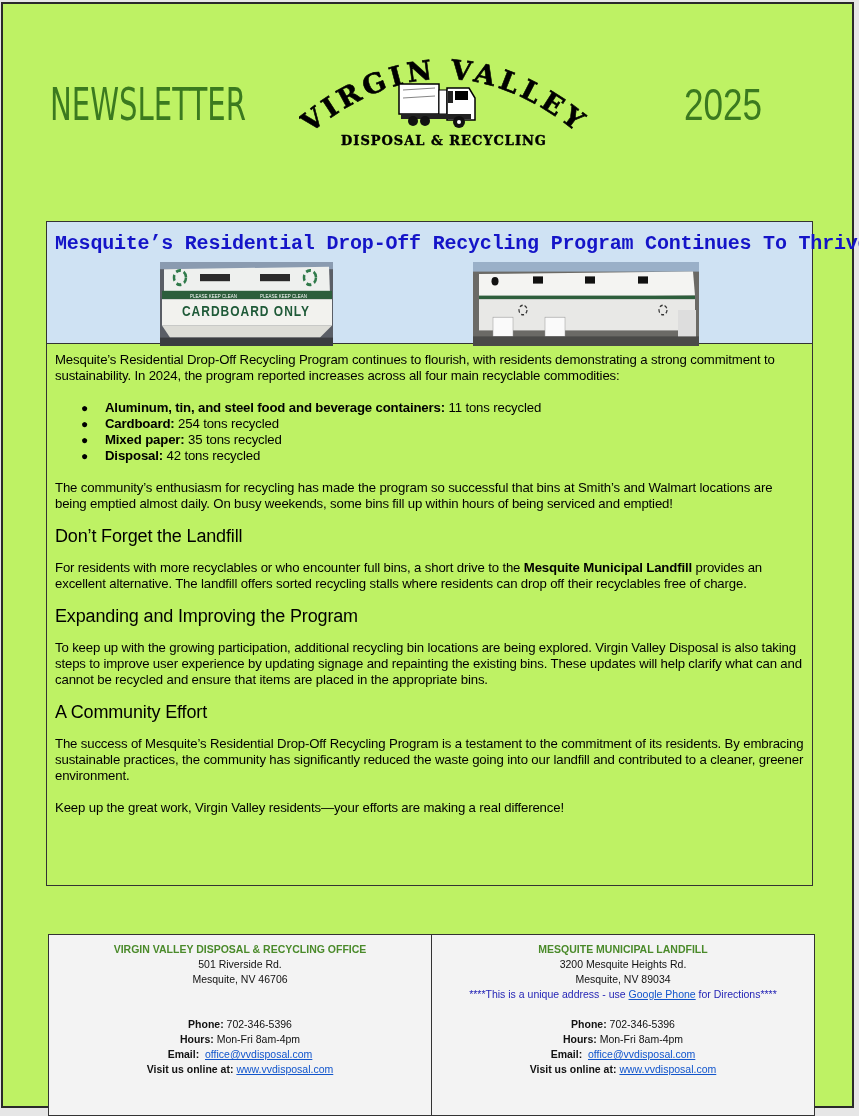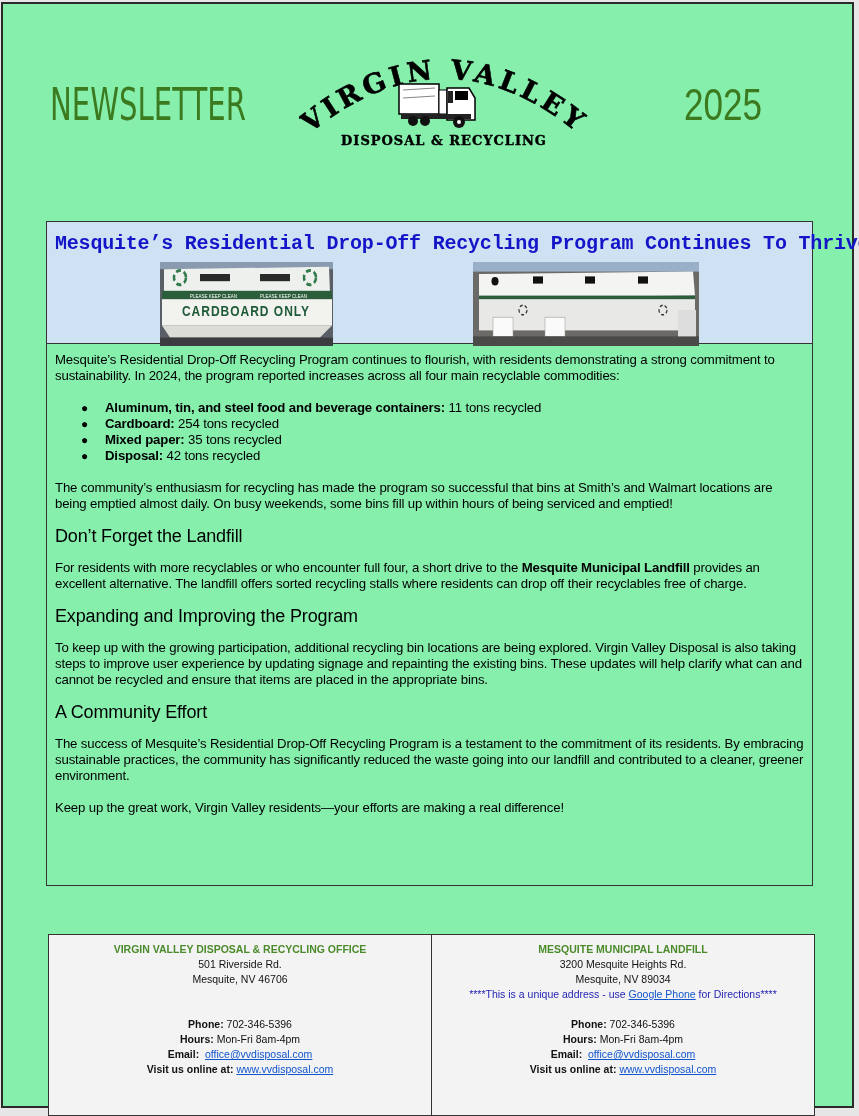--- a/index.html
+++ b/index.html
@@ -7,21 +7,21 @@
     width: 859px; height: 1116px;
     background: #e6e6e6;
     position: relative;
     overflow: hidden;
     font-family: "Liberation Sans", sans-serif;
   }
   .page {
     position: absolute;
     left: 1px; top: 2px;
     width: 853px; height: 1106px;
-    background: #86efac;
+    background: #bef264;
     border: 2px solid #2a2a2a;
     box-sizing: border-box;
   }
   
   .hdr-left {
     position: absolute; left: 47px; top: 74px;
     font-family: "DejaVu Sans Condensed", "Liberation Sans Narrow", "Liberation Sans", sans-serif;
     font-size: 45px; color: #3b7a1f;
     transform: scaleX(0.72); transform-origin: left center;
     letter-spacing: 0px; line-height: 54px;
@@ -194,21 +194,21 @@
       <ul>
         <li><span class="bullet">●</span><b>Aluminum, tin, and steel food and beverage containers:</b><span> 11 tons recycled</span></li>
         <li><span class="bullet">●</span><b>Cardboard:</b><span> 254 tons recycled</span></li>
         <li><span class="bullet">●</span><b>Mixed paper:</b><span> 35 tons recycled</span></li>
         <li><span class="bullet">●</span><b>Disposal:</b><span> 42 tons recycled</span></li>
       </ul>
 
       <p>The community’s enthusiasm for recycling has made the program so successful that bins at Smith’s and Walmart locations are being emptied almost daily. On busy weekends, some bins fill up within hours of being serviced and emptied!</p>
 
       <h4>Don’t Forget the Landfill</h4>
-      <p><span>For residents with more recyclables or who encounter full four, a short drive to the </span><b>Mesquite Municipal Landfill</b><span> provides an excellent alternative. The landfill offers sorted recycling stalls where residents can drop off their recyclables free of charge.</span></p>
+      <p><span>For residents with more recyclables or who encounter full bins, a short drive to the </span><b>Mesquite Municipal Landfill</b><span> provides an excellent alternative. The landfill offers sorted recycling stalls where residents can drop off their recyclables free of charge.</span></p>
 
       <h4>Expanding and Improving the Program</h4>
       <p>To keep up with the growing participation, additional recycling bin locations are being explored. Virgin Valley Disposal is also taking steps to improve user experience by updating signage and repainting the existing bins. These updates will help clarify what can and cannot be recycled and ensure that items are placed in the appropriate bins.</p>
 
       <h4>A Community Effort</h4>
       <p>The success of Mesquite’s Residential Drop-Off Recycling Program is a testament to the commitment of its residents. By embracing sustainable practices, the community has significantly reduced the waste going into our landfill and contributed to a cleaner, greener environment.</p>
 
       <p>Keep up the great work, Virgin Valley residents—your efforts are making a real difference!</p>
     </div>
   </div>

